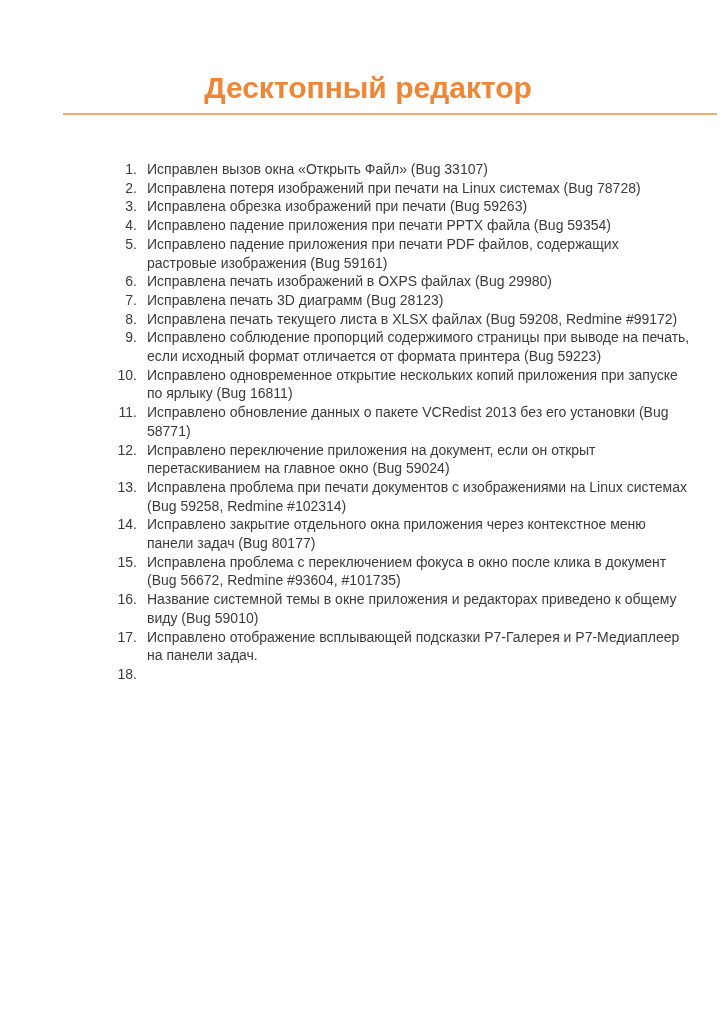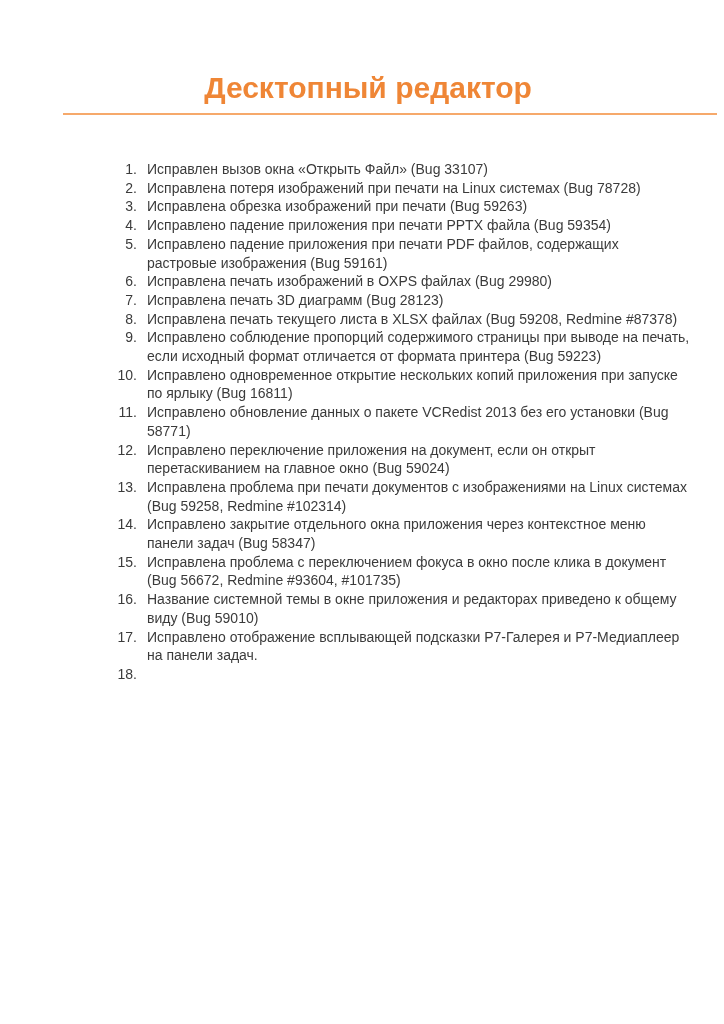--- a/index.html
+++ b/index.html
@@ -74,25 +74,25 @@
   <h1 class="page-title">Десктопный редактор</h1>
   <div class="title-underline"></div>
   <ol class="bugfix-list">
       <li>Исправлен вызов окна «Открыть Файл» (Bug 33107)</li>
       <li>Исправлена потеря изображений при печати на Linux системах (Bug 78728)</li>
       <li>Исправлена обрезка изображений при печати (Bug 59263)</li>
       <li>Исправлено падение приложения при печати PPTX файла (Bug 59354)</li>
       <li>Исправлено падение приложения при печати PDF файлов, содержащих растровые изображения (Bug 59161)</li>
       <li>Исправлена печать изображений в OXPS файлах (Bug 29980)</li>
       <li>Исправлена печать 3D диаграмм (Bug 28123)</li>
-      <li>Исправлена печать текущего листа в XLSX файлах (Bug 59208, Redmine #87378)</li>
+      <li>Исправлена печать текущего листа в XLSX файлах (Bug 59208, Redmine #99172)</li>
       <li>Исправлено соблюдение пропорций содержимого страницы при выводе на печать, если исходный формат отличается от формата принтера (Bug 59223)</li>
       <li>Исправлено одновременное открытие нескольких копий приложения при запуске по ярлыку (Bug 16811)</li>
       <li>Исправлено обновление данных о пакете VCRedist 2013 без его установки (Bug 58771)</li>
       <li>Исправлено переключение приложения на документ, если он открыт перетаскиванием на главное окно (Bug 59024)</li>
       <li>Исправлена проблема при печати документов с изображениями на Linux системах (Bug 59258, Redmine #102314)</li>
-      <li>Исправлено закрытие отдельного окна приложения через контекстное меню панели задач (Bug 58347)</li>
+      <li>Исправлено закрытие отдельного окна приложения через контекстное меню панели задач (Bug 80177)</li>
       <li>Исправлена проблема с переключением фокуса в окно после клика в документ (Bug 56672, Redmine #93604, #101735)</li>
       <li>Название системной темы в окне приложения и редакторах приведено к общему виду (Bug 59010)</li>
       <li>Исправлено отображение всплывающей подсказки Р7-Галерея и Р7-Медиаплеер на панели задач.</li>
       <li></li>
     </ol>
 </div>
 
 </body></html>

